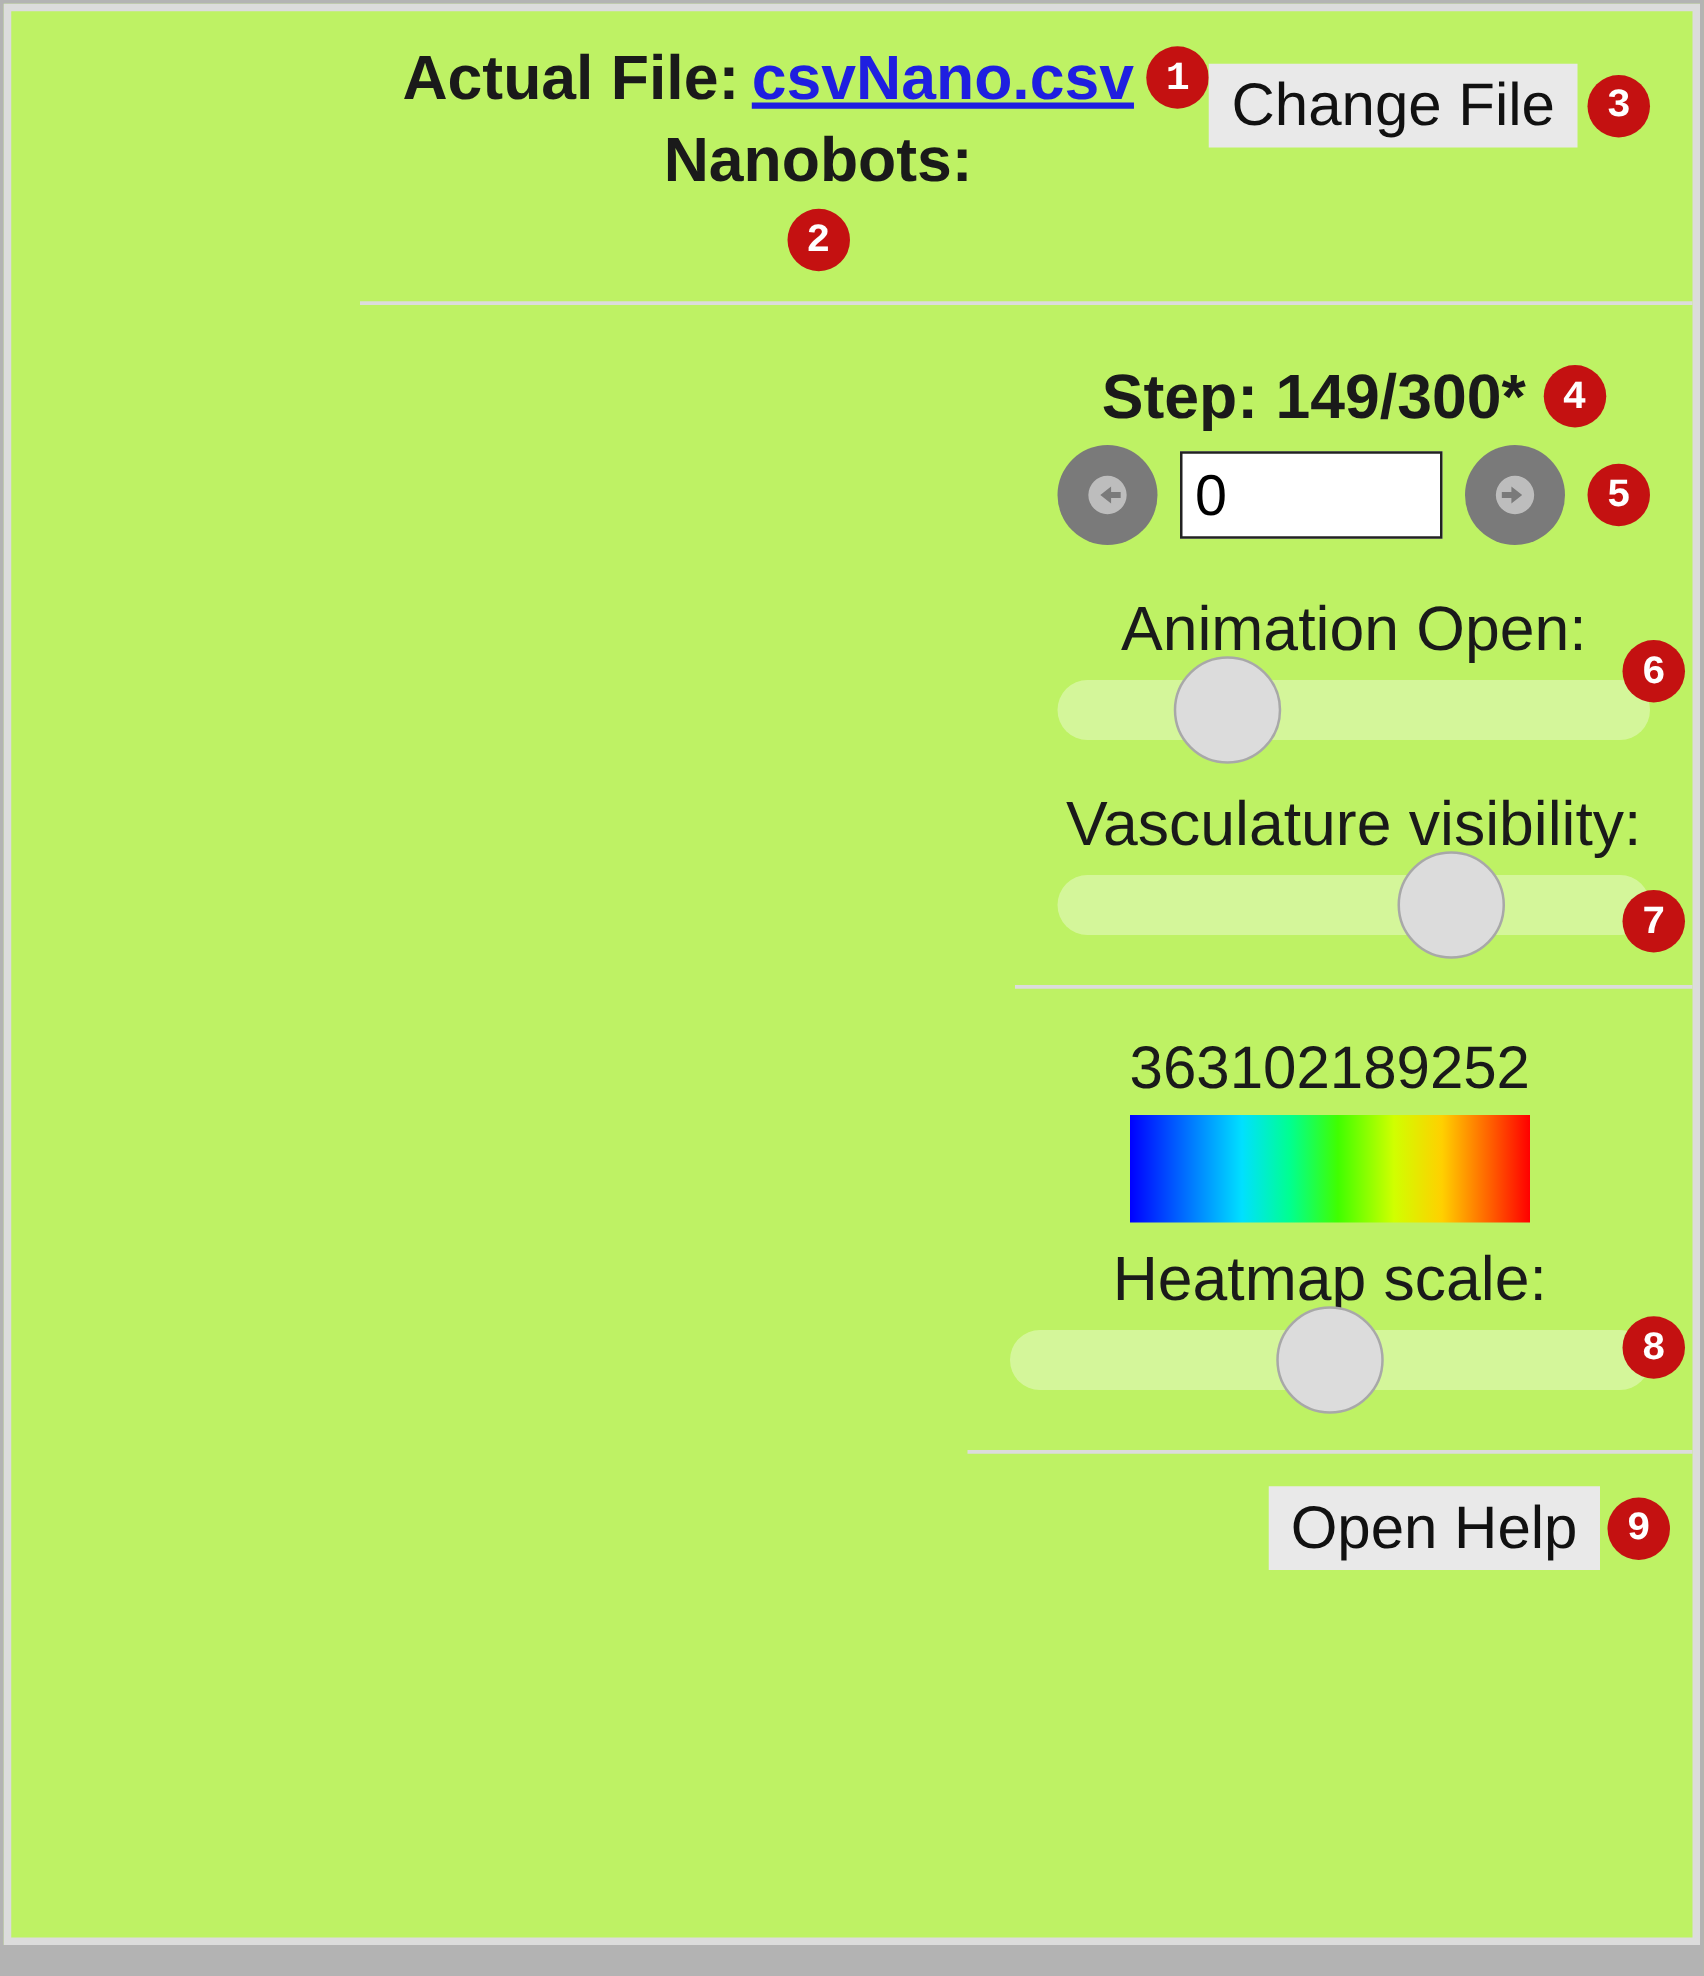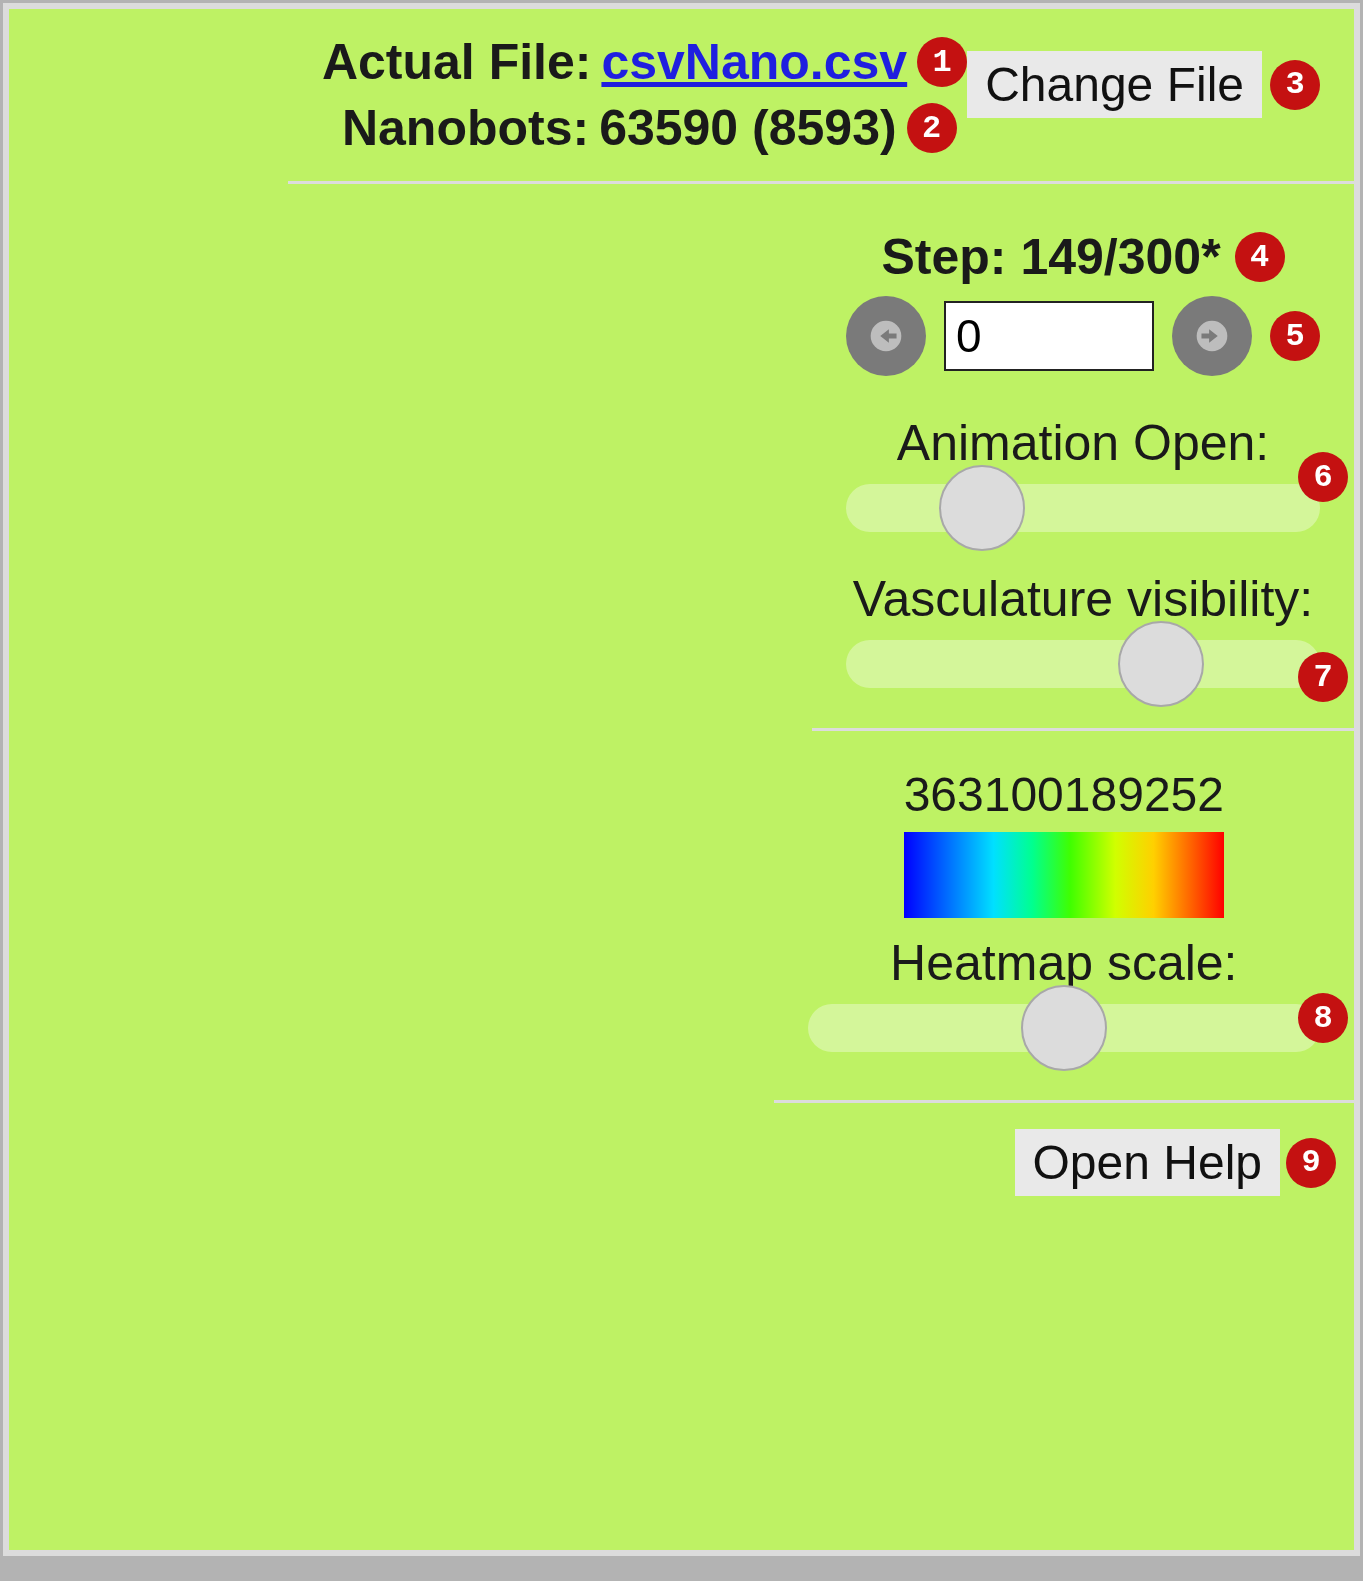--- a/index.html
+++ b/index.html
@@ -50,20 +50,21 @@
     font-weight: 600;
     cursor: pointer;
   }
   .nano-row {
     font-size: 50px;
     font-weight: 600;
     padding-left: 20px;
     display: flex;
     align-items: center;
     gap: 10px;
+    flex-direction: column;
   }
   .btn {
     background: #e9e9e9;
     color: #111;
     font-size: 48px;
     font-weight: 500;
     padding: 6px 18px;
     border: none;
     cursor: pointer;
   }
@@ -212,21 +213,20 @@
 
   <div class="section topsec">
     <div class="file-block">
       <div class="file-row">
         <span>Actual File: </span>
         <a class="file-link">csvNano.csv</a>
         <span class="badge">1</span>
       </div>
       <div class="nano-row">
         <span>Nanobots: </span>
-        <span>63590 (8593)</span>
         <span class="badge">2</span>
       </div>
     </div>
     <div class="change-file-wrap">
       <button class="btn">Change File</button>
       <span class="badge">3</span>
     </div>
   </div>
 
   <div class="section stepsec">
@@ -262,21 +262,21 @@
     <div class="slider-row">
       <input type="range" min="0" max="100" class="slider" value="70" style="">
     </div>
     <span class="badge badge-abs" style="right:6px; top:468px;">7</span>
   </div>
 
   <div class="section heatsec">
     <div class="heat-ticks">
       <span>3</span>
       <span>63</span>
-      <span>100</span>
+      <span>102</span>
       <span>189</span>
       <span>252</span>
     </div>
     <div class="heat-gradient"></div>
     <div class="sublabel" style="margin-top:4px;">Heatmap scale:</div>
     <div class="slider-row">
       <input type="range" min="0" max="100" class="slider" value="50" style="">
     </div>
     <span class="badge badge-abs" style="right:6px; top:262px;">8</span>
   </div>

